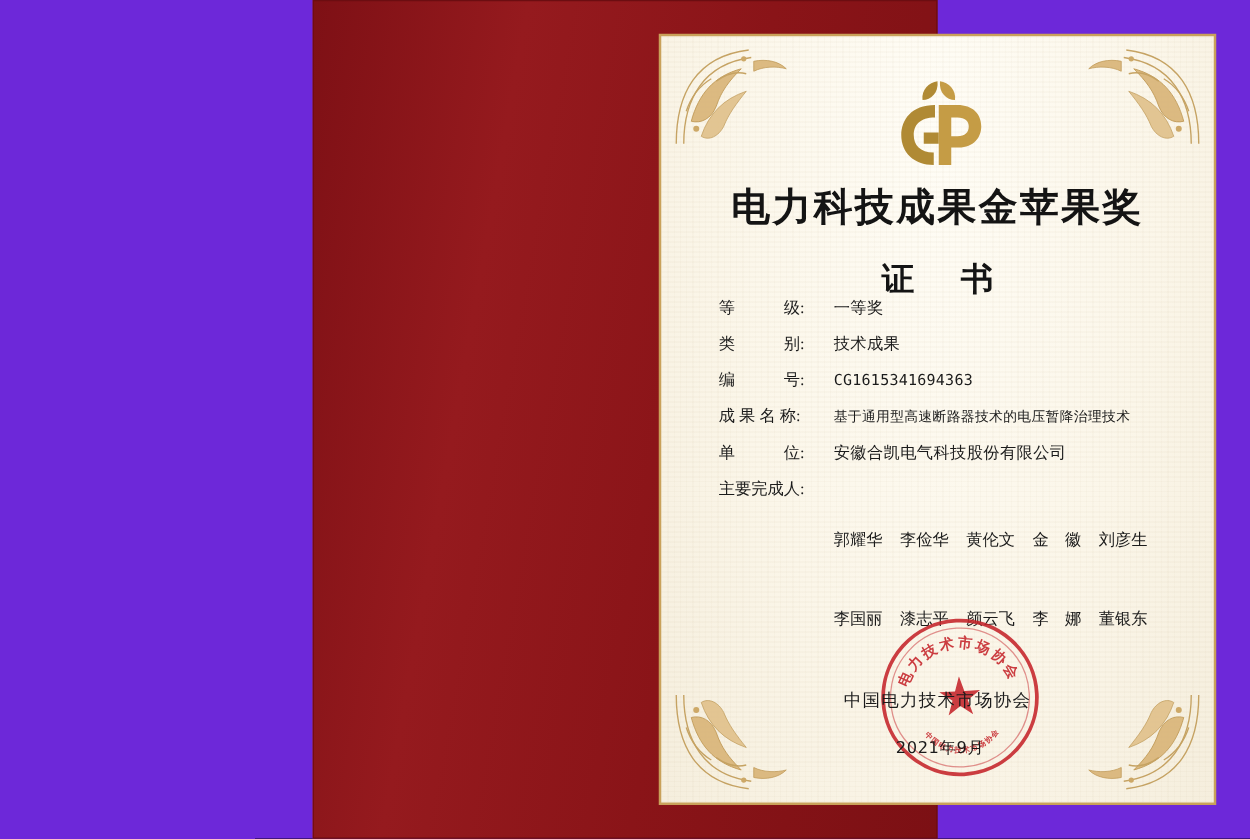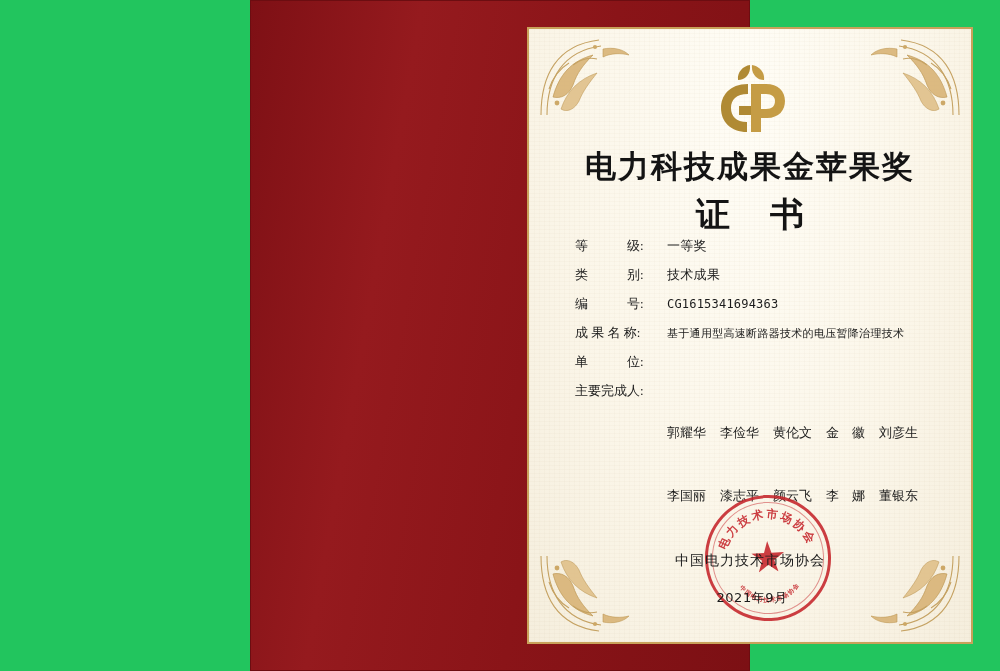--- a/index.html
+++ b/index.html
@@ -12,21 +12,21 @@
     height: 671px;
     overflow: hidden;
     font-family: "Liberation Sans", sans-serif;
   }
 
   
   #stage {
     position: relative;
     width: 1000px;
     height: 671px;
-    background: #22c55e;
+    background: #6d28d9;
   }
 
   
   #cert-outer {
     position: absolute;
     left: 250px;
     top: 0px;
     width: 500px;
     height: 671px;
     background: #8d1318;
@@ -99,23 +99,23 @@
   }
   #main-title {
     font-family: "DejaVu Sans", "Liberation Sans", sans-serif;
     font-size: 31px;
     font-weight: bold;
     letter-spacing: 2px;
     color: #141414;
     line-height: 1.25;
   }
   #sub-title {
-    margin-top: 6px;
-    font-family: "DejaVu Sans", "Liberation Sans", sans-serif;
-    font-size: 34px;
+    margin-top: 20px;
+    font-family: "DejaVu Sans", "Liberation Sans", sans-serif;
+    font-size: 26px;
     font-weight: bold;
     letter-spacing: 14px;
     color: #141414;
     padding-left: 14px;
   }
 
   
   #fields {
     position: absolute;
     left: 46px;
@@ -334,20 +334,21 @@
           <div class="field-value code">CG1615341694363</div>
         </div>
 
         <div class="field-row">
           <div class="field-label">成 果 名 称:</div>
           <div class="field-value small">基于通用型高速断路器技术的电压暂降治理技术</div>
         </div>
 
         <div class="field-row">
           <div class="field-label">单　　　位:</div>
+          <div class="field-value">安徽合凯电气科技股份有限公司</div>
         </div>
 
         <div class="field-row members">
           <div class="field-label">主要完成人:</div>
           <div class="members-names">
             <div>
               <span class="name-gap">郭耀华</span><span class="name-gap">李俭华</span><span class="name-gap">黄伦文</span><span class="name-gap">金　徽</span><span>刘彦生</span>
             </div>
             <div>
               <span class="name-gap">李国丽</span><span class="name-gap">漆志平</span><span class="name-gap">颜云飞</span><span class="name-gap">李　娜</span><span>董银东</span>

